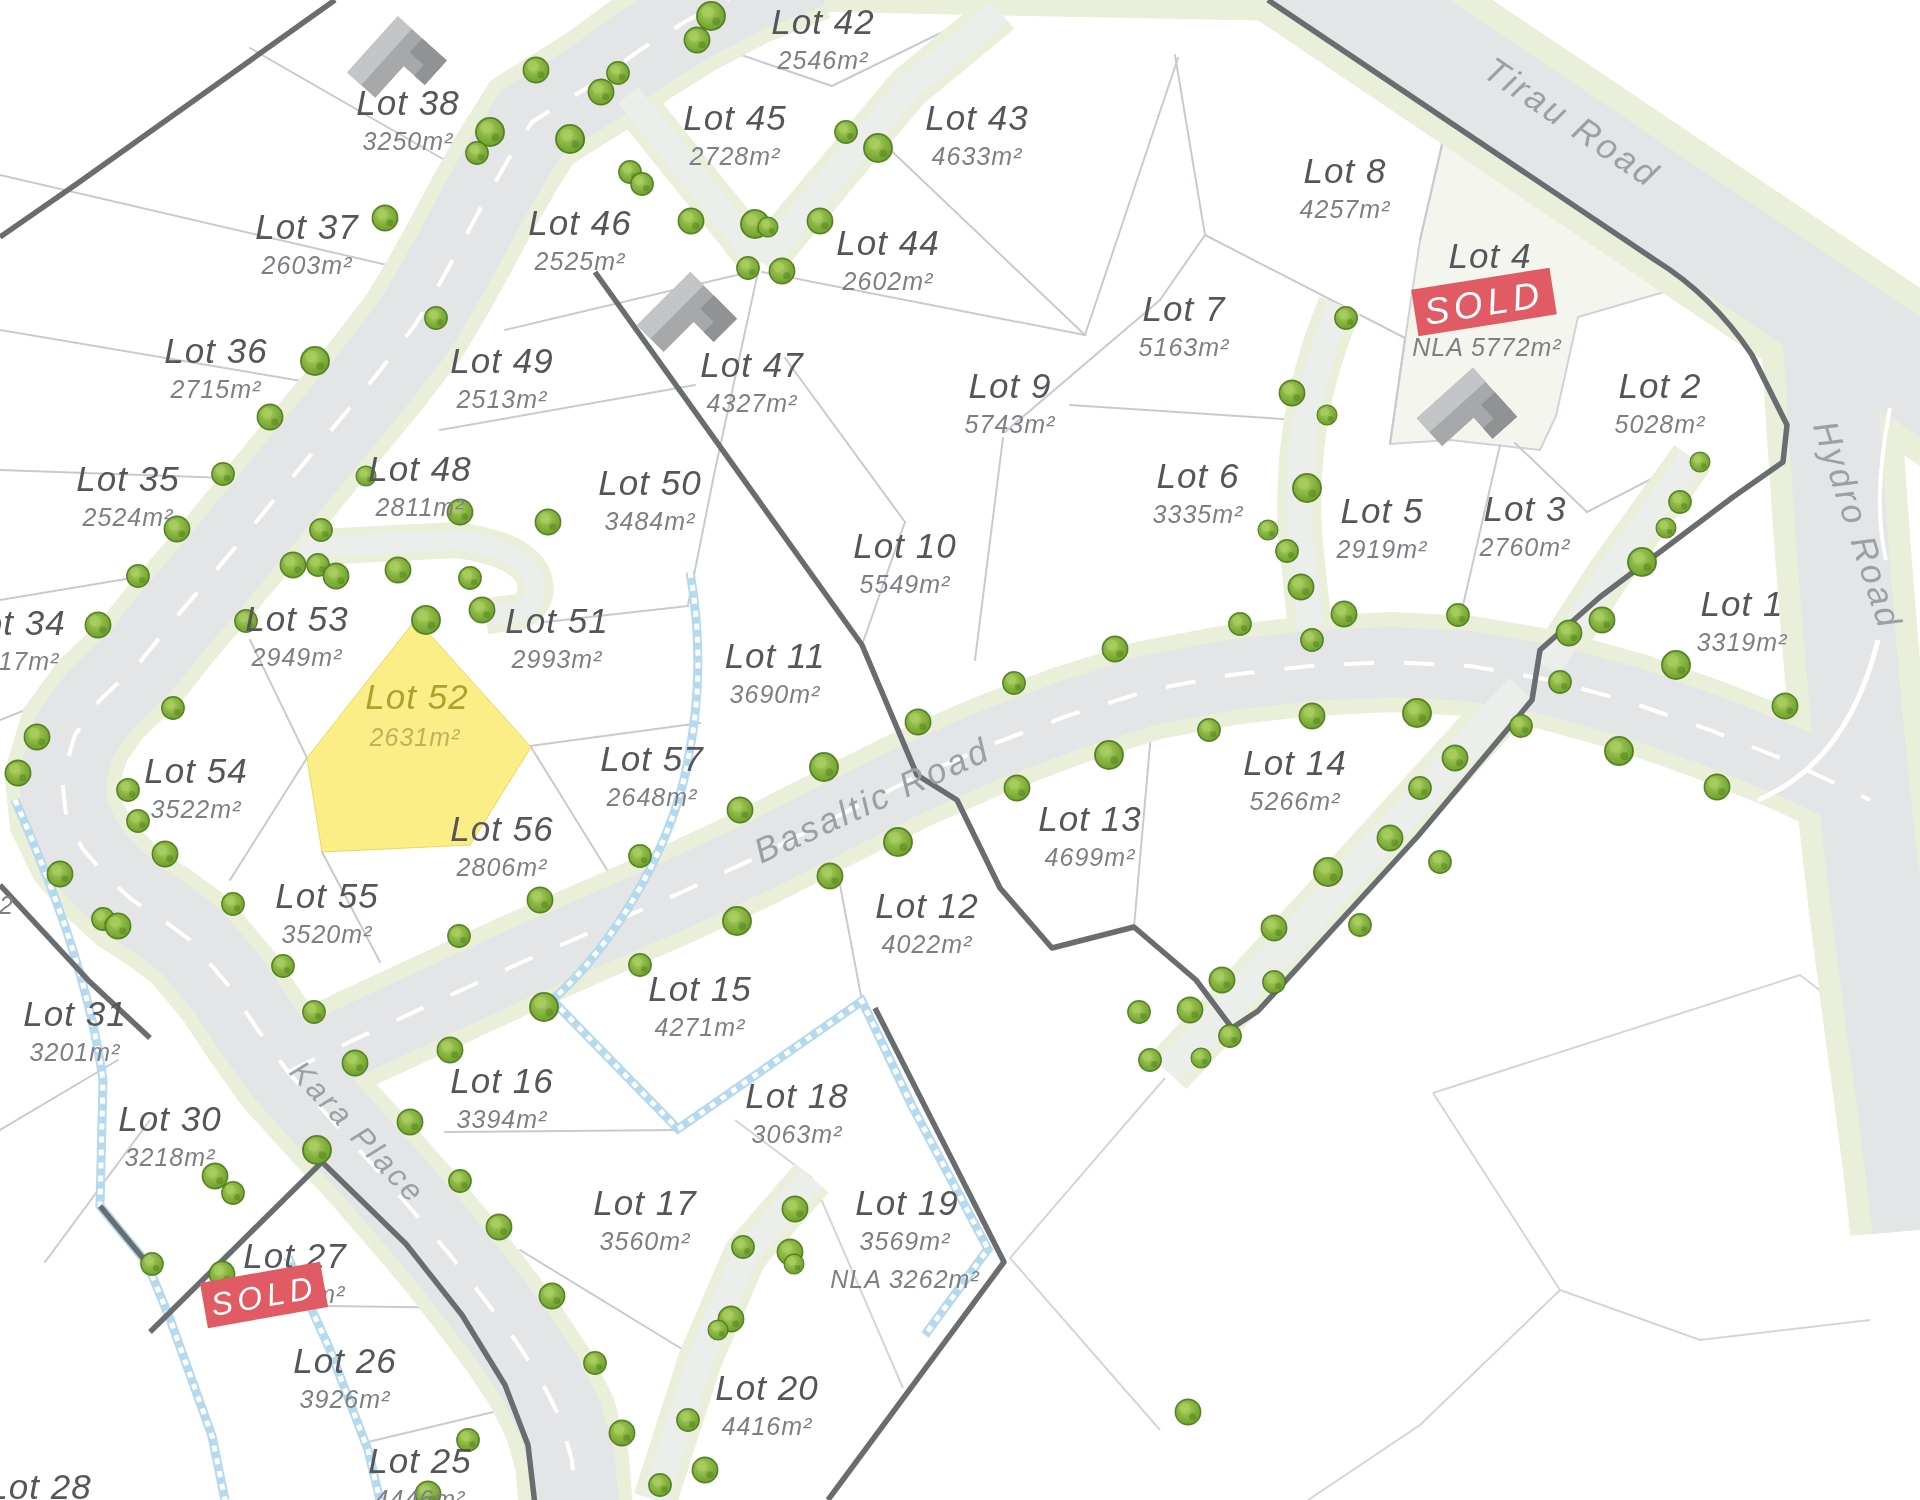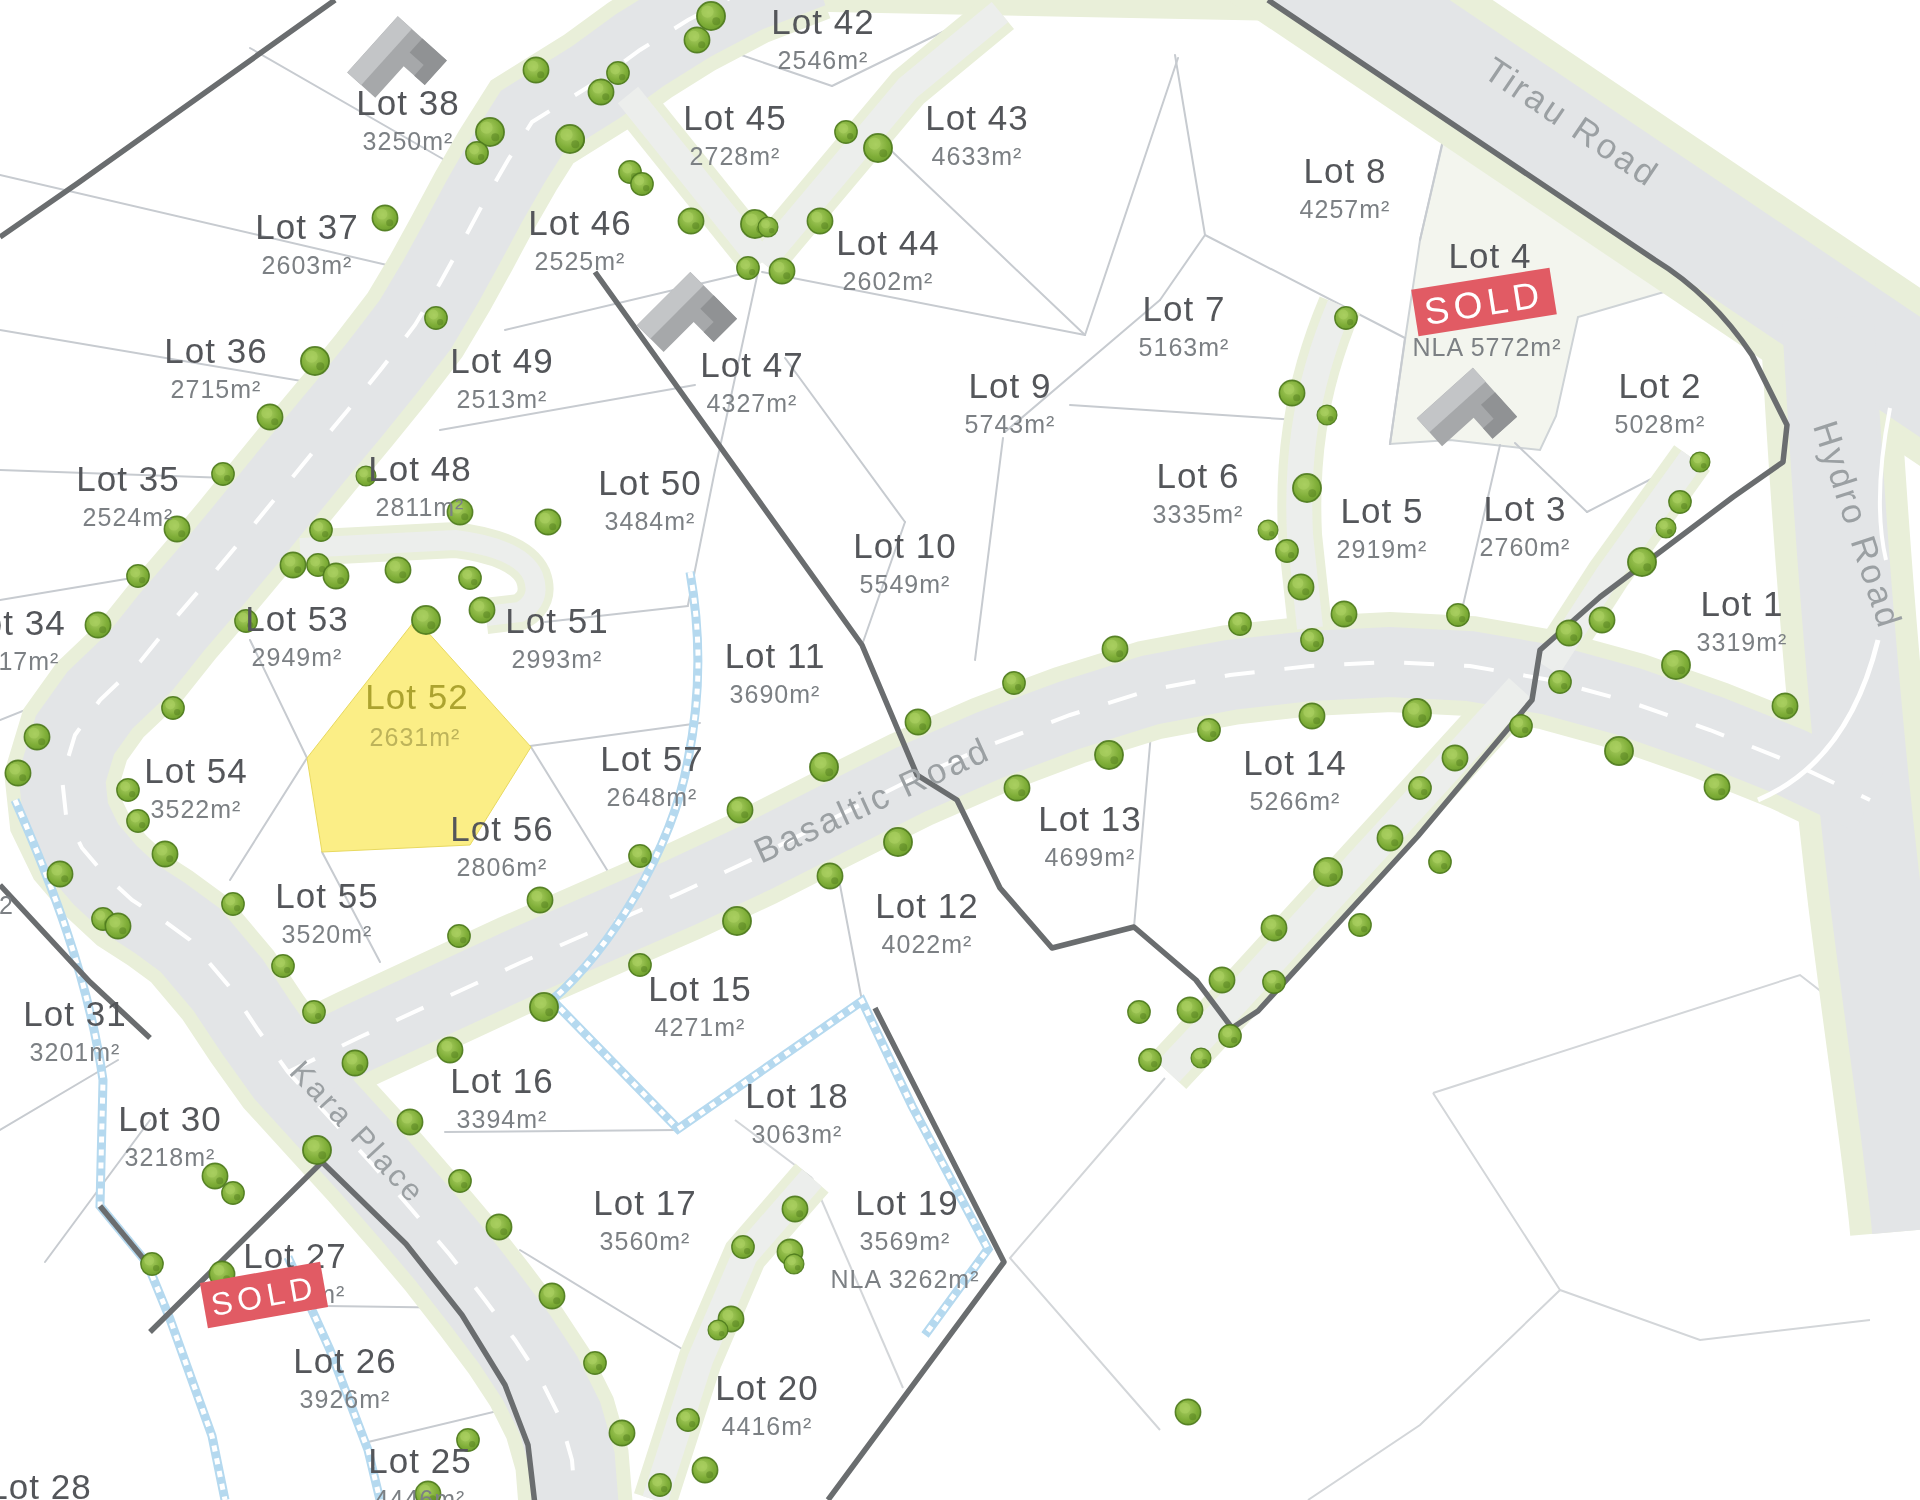--- a/index.html
+++ b/index.html
@@ -1,17 +1,17 @@
 <!DOCTYPE html>
 <html><head>
 <meta charset="utf-8">
 <title>Subdivision Plan</title>
 <style>
 html,body{margin:0;padding:0;background:#ffffff;font-family:"Liberation Sans",sans-serif;}
-#map{width:1920px;height:1500px;overflow:hidden;}
+#map{width:1920px;height:1500px;overflow:hidden;font-style:italic;}
 </style>
 </head>
 <body>
 
 <div id="map">
 <svg xmlns="http://www.w3.org/2000/svg" width="1920" height="1500" viewBox="0 0 1920 1500" font-family="Liberation Sans, sans-serif">
 <defs>
 <radialGradient id="gt" cx="42%" cy="38%" r="72%">
  <stop offset="0%" stop-color="#a9cd62"></stop>
  <stop offset="60%" stop-color="#7fae38"></stop>

